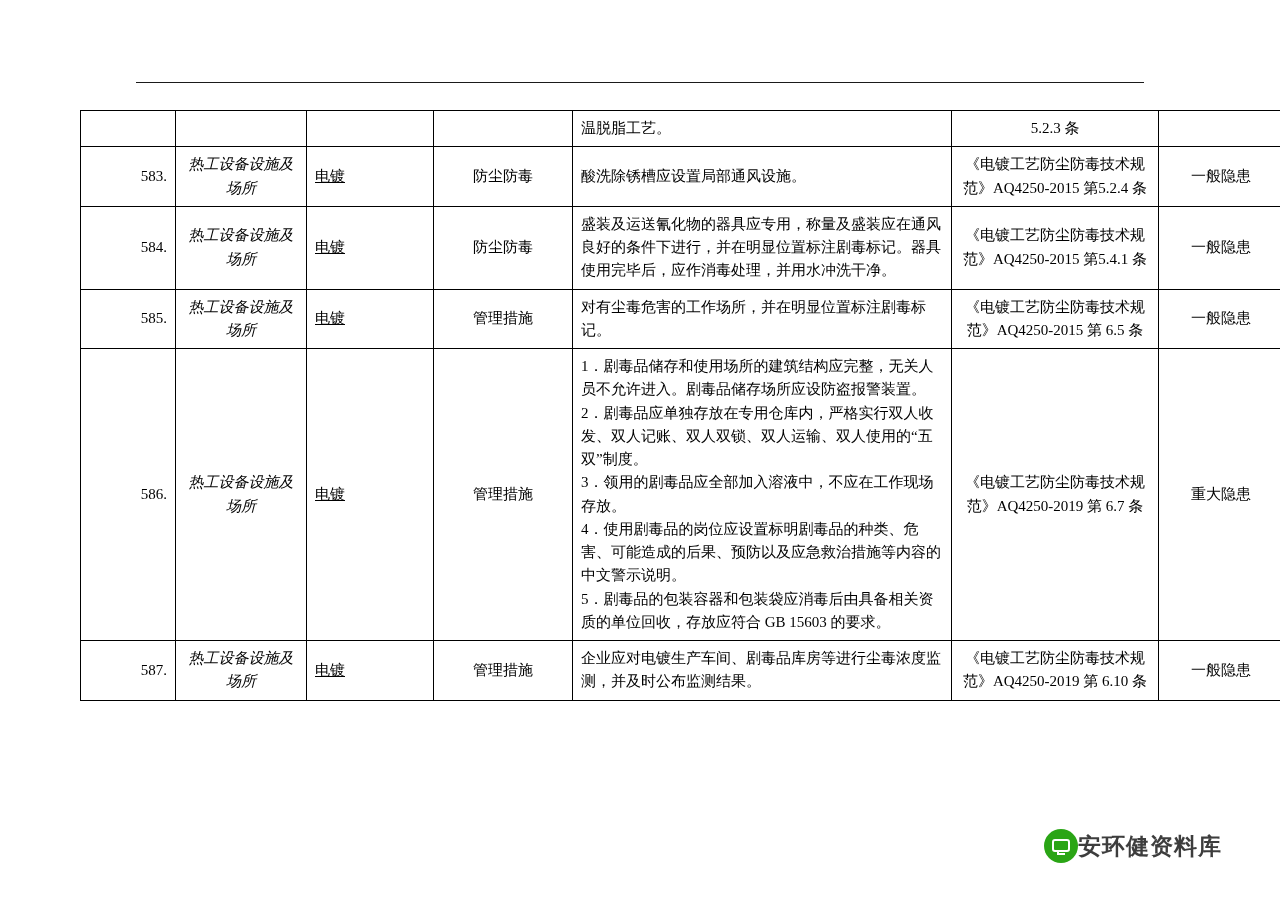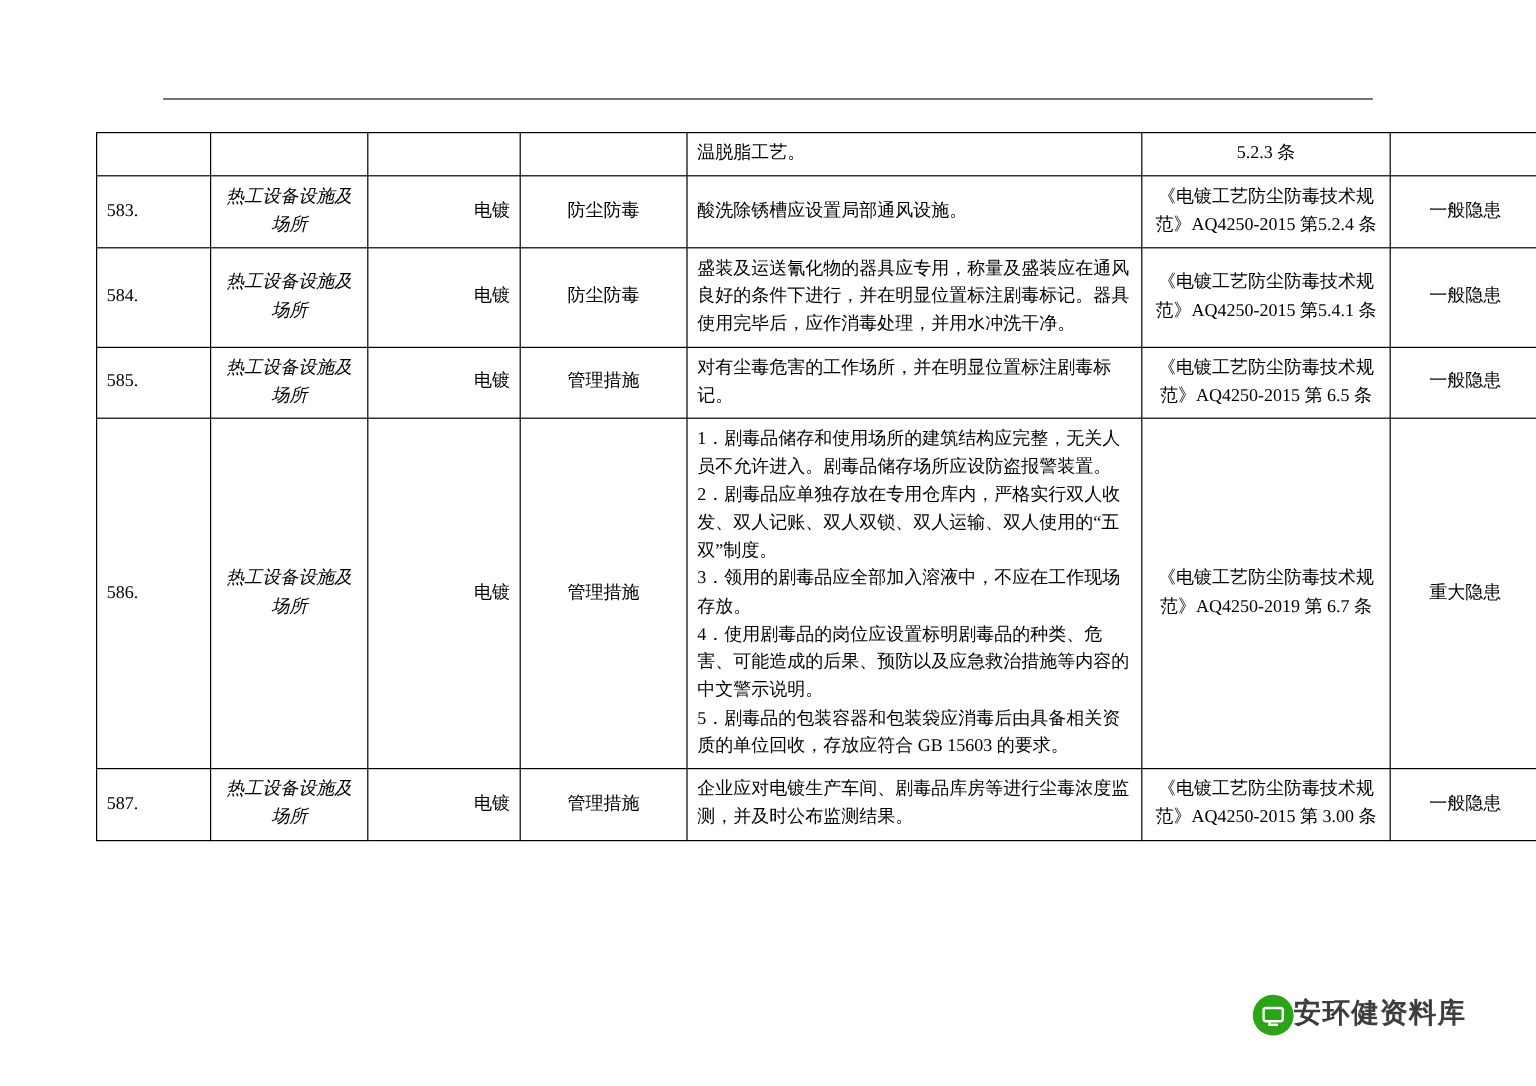--- a/index.html
+++ b/index.html
@@ -36,43 +36,43 @@
     border-collapse: collapse;
     table-layout: fixed;
   }
   .doc-table td {
     border: 1px solid #000000;
     vertical-align: middle;
     padding: 6px 8px;
     font-size: 15px;
     line-height: 1.55;
   }
-  .c-num    { width: 78px;  text-align: left; margin-left: 24px; }
+  .c-num    { width: 78px;  text-align: right; margin-left: 24px; }
   .c-cat    { width: 114px; text-align: center; font-style: italic; }
-  .c-ind    { width: 110px; text-align: right; }
+  .c-ind    { width: 110px; text-align: left; text-decoration: underline; }
   .c-type   { width: 122px; text-align: center; }
   .c-desc   { width: 362px; text-align: left; }
   .c-ref    { width: 190px; text-align: left; }
   .c-level  { width: 108px; text-align: center; }
 
   .desc-cell {
     text-align: left;
     line-height: 1.62;
   }
   .ref-cell {
     text-align: center;
     line-height: 1.6;
   }
 
   .watermark {
     position: absolute;
     right: 58px;
     bottom: 42px;
     display: flex;
-    align-items: flex-start;
+    align-items: center;
     gap: 0;
     margin-top: 48px;
   }
   .wm-logo {
     width: 34px;
     height: 34px;
     border-radius: 50%;
     background: #2aa515;
     position: relative;
     flex: none;
@@ -171,21 +171,21 @@
         <td class="c-ref ref-cell">《电镀工艺防尘防毒技术规范》AQ4250-2019 第 6.7 条</td>
         <td class="c-level">重大隐患</td>
       </tr>
 
       <tr>
         <td class="c-num">587.</td>
         <td class="c-cat">热工设备设施及场所</td>
         <td class="c-ind">电镀</td>
         <td class="c-type">管理措施</td>
         <td class="c-desc desc-cell">企业应对电镀生产车间、剧毒品库房等进行尘毒浓度监测，并及时公布监测结果。</td>
-        <td class="c-ref ref-cell">《电镀工艺防尘防毒技术规范》AQ4250-2015 第 3.00 条</td>
+        <td class="c-ref ref-cell">《电镀工艺防尘防毒技术规范》AQ4250-2019 第 6.10 条</td>
         <td class="c-level">一般隐患</td>
       </tr>
 
     </tbody>
   </table>
 
   <div class="watermark">
     <span class="wm-logo"></span>
     <span class="wm-text">安环健资料库</span>
   </div>

